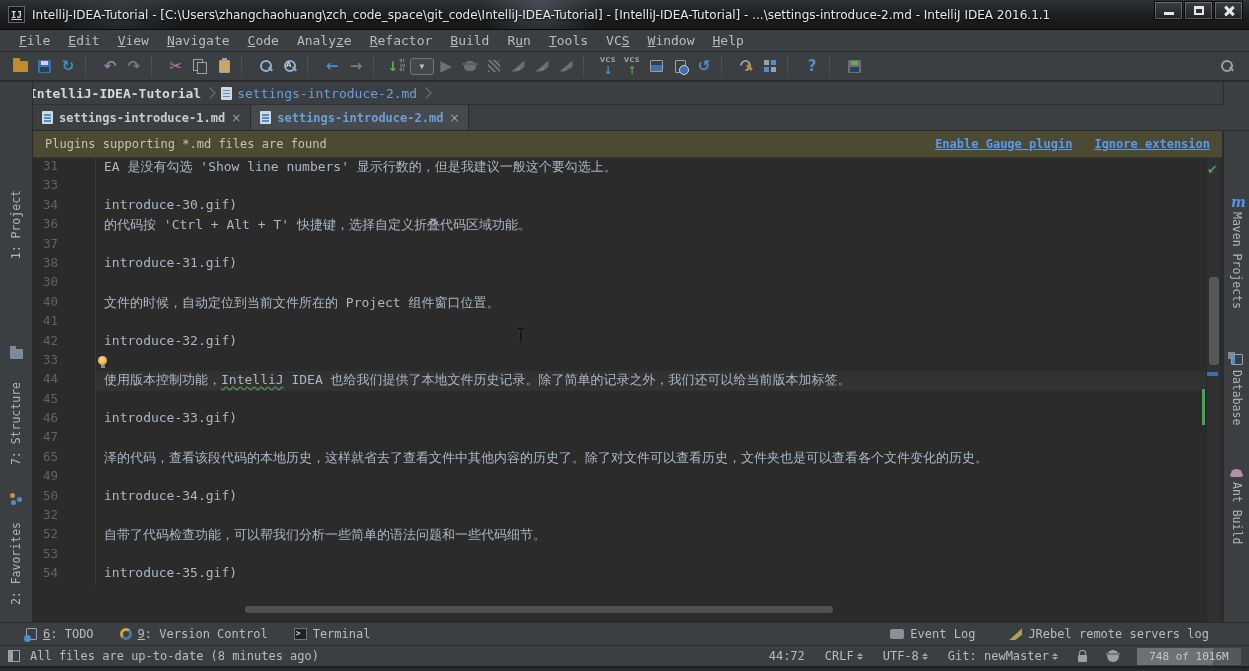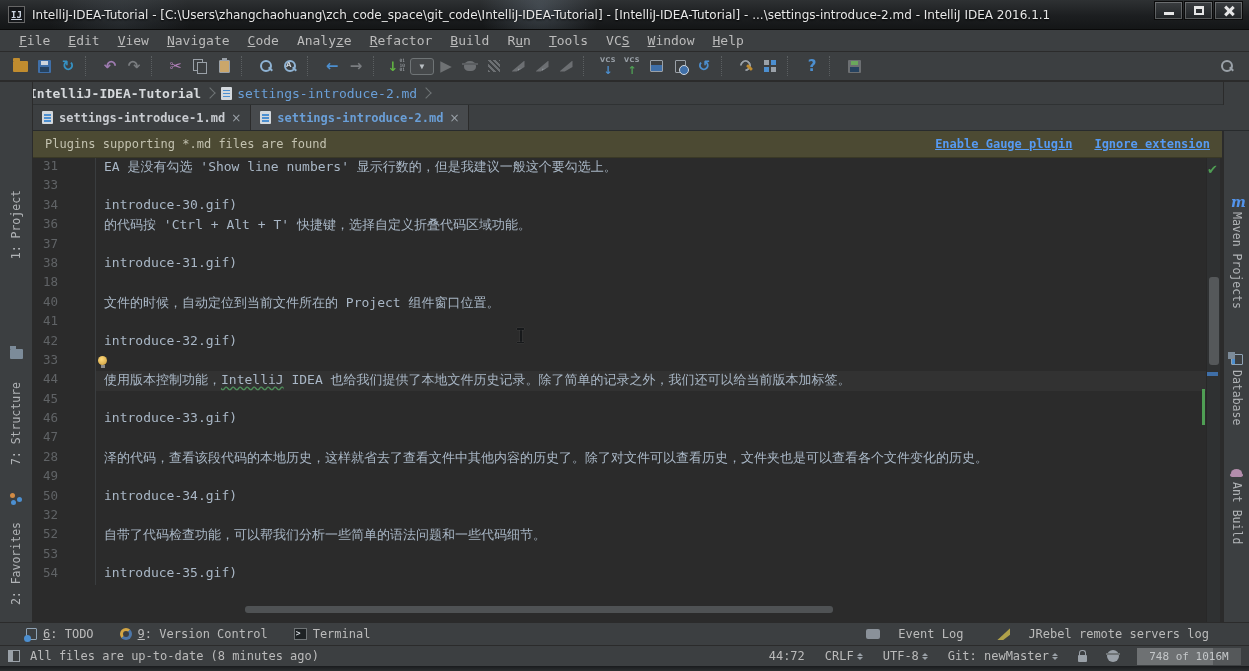--- a/index.html
+++ b/index.html
@@ -147,21 +147,21 @@
   .ic-db { width:12px; height:11px; border:1.5px solid #8fa3b5; border-radius:1px; background:linear-gradient(90deg,#4c8fd0 3px,#3c3f41 3px); position:relative; }
   .ic-db:before { content:""; position:absolute; left:-4px; top:-3px; width:7px; height:7px; background:#7c8b99; }
   .ic-ant { width:11px; height:8px; background:#b48ead; border-radius:50%; box-shadow:-3px 2px 0 -2px #b48ead, 3px 2px 0 -2px #b48ead; }
 
   
   #btoolbar { left:0; top:622px; width:1249px; height:23px; background:#3c3f41; border-top:1px solid #2b2b2b;
     display:flex; align-items:center; font:12px "DejaVu Sans Mono",monospace; color:#bbbbbb; }
   .bitem { display:flex; align-items:center; margin-left:26px; }
   .bitem .lbl { margin-left:6px; } .bitem u { text-decoration:underline; }
   #bright { margin-left:auto; display:flex; align-items:center; margin-right:40px; }
-  #bright .bitem { margin-left:34px;gap:12px; }
+  #bright .bitem { margin-left:34px; }
   .ic-todo { width:11px; height:12px; border:1.5px solid #8fa3b5; border-radius:1px; background:#3c3f41; position:relative; }
   .ic-todo:before { content:""; position:absolute; left:-3px; bottom:-3px; width:7px; height:7px; border-radius:50%; background:#4c8fd0; }
   .ic-vcsball { width:12px; height:12px; border-radius:50%; background:linear-gradient(135deg,#d2a544 50%,#4c76a8 50%); position:relative; }
   .ic-vcsball:before { content:""; position:absolute; left:3px; top:3px; width:6px; height:6px; border-radius:50%; background:#3c3f41; }
   .ic-term { width:13px; height:12px; background:#1e2224; border:1px solid #6f7476; color:#d3d8dd; font:bold 8px "DejaVu Sans Mono",monospace; text-align:left; padding-left:1px; line-height:10px; }
   .ic-bubble { width:14px; height:10px; background:#8a9199; border-radius:2px; position:relative; }
   .ic-bubble:before { content:""; position:absolute; left:3px; bottom:-3px; border:3px solid transparent; border-top-color:#8a9199; }
   .ic-rocket { width:13px; height:12px; background:#b0a14a; clip-path:polygon(0 100%,100% 0,100% 55%,45% 100%); }
 
   
@@ -418,21 +418,21 @@
       </div>
       <div class="eline">
         <div class="num">37</div>
         <div class="code"></div>
       </div>
       <div class="eline">
         <div class="num">38</div>
         <div class="code"><span>introduce-31.gif)</span></div>
       </div>
       <div class="eline">
-        <div class="num">18</div>
+        <div class="num">30</div>
         <div class="code"></div>
       </div>
       <div class="eline">
         <div class="num">40</div>
         <div class="code"><span>文件的时候，自动定位到当前文件所在的 Project 组件窗口位置。</span></div>
       </div>
       <div class="eline">
         <div class="num">41</div>
         <div class="code"></div>
       </div>
@@ -456,21 +456,21 @@
       </div>
       <div class="eline">
         <div class="num">46</div>
         <div class="code"><span>introduce-33.gif)</span></div>
       </div>
       <div class="eline">
         <div class="num">47</div>
         <div class="code"></div>
       </div>
       <div class="eline">
-        <div class="num">28</div>
+        <div class="num">65</div>
         <div class="code"><span>泽的代码，查看该段代码的本地历史，这样就省去了查看文件中其他内容的历史了。除了对文件可以查看历史，文件夹也是可以查看各个文件变化的历史。</span></div>
       </div>
       <div class="eline">
         <div class="num">49</div>
         <div class="code"></div>
       </div>
       <div class="eline">
         <div class="num">50</div>
         <div class="code"><span>introduce-34.gif)</span></div>
       </div>

